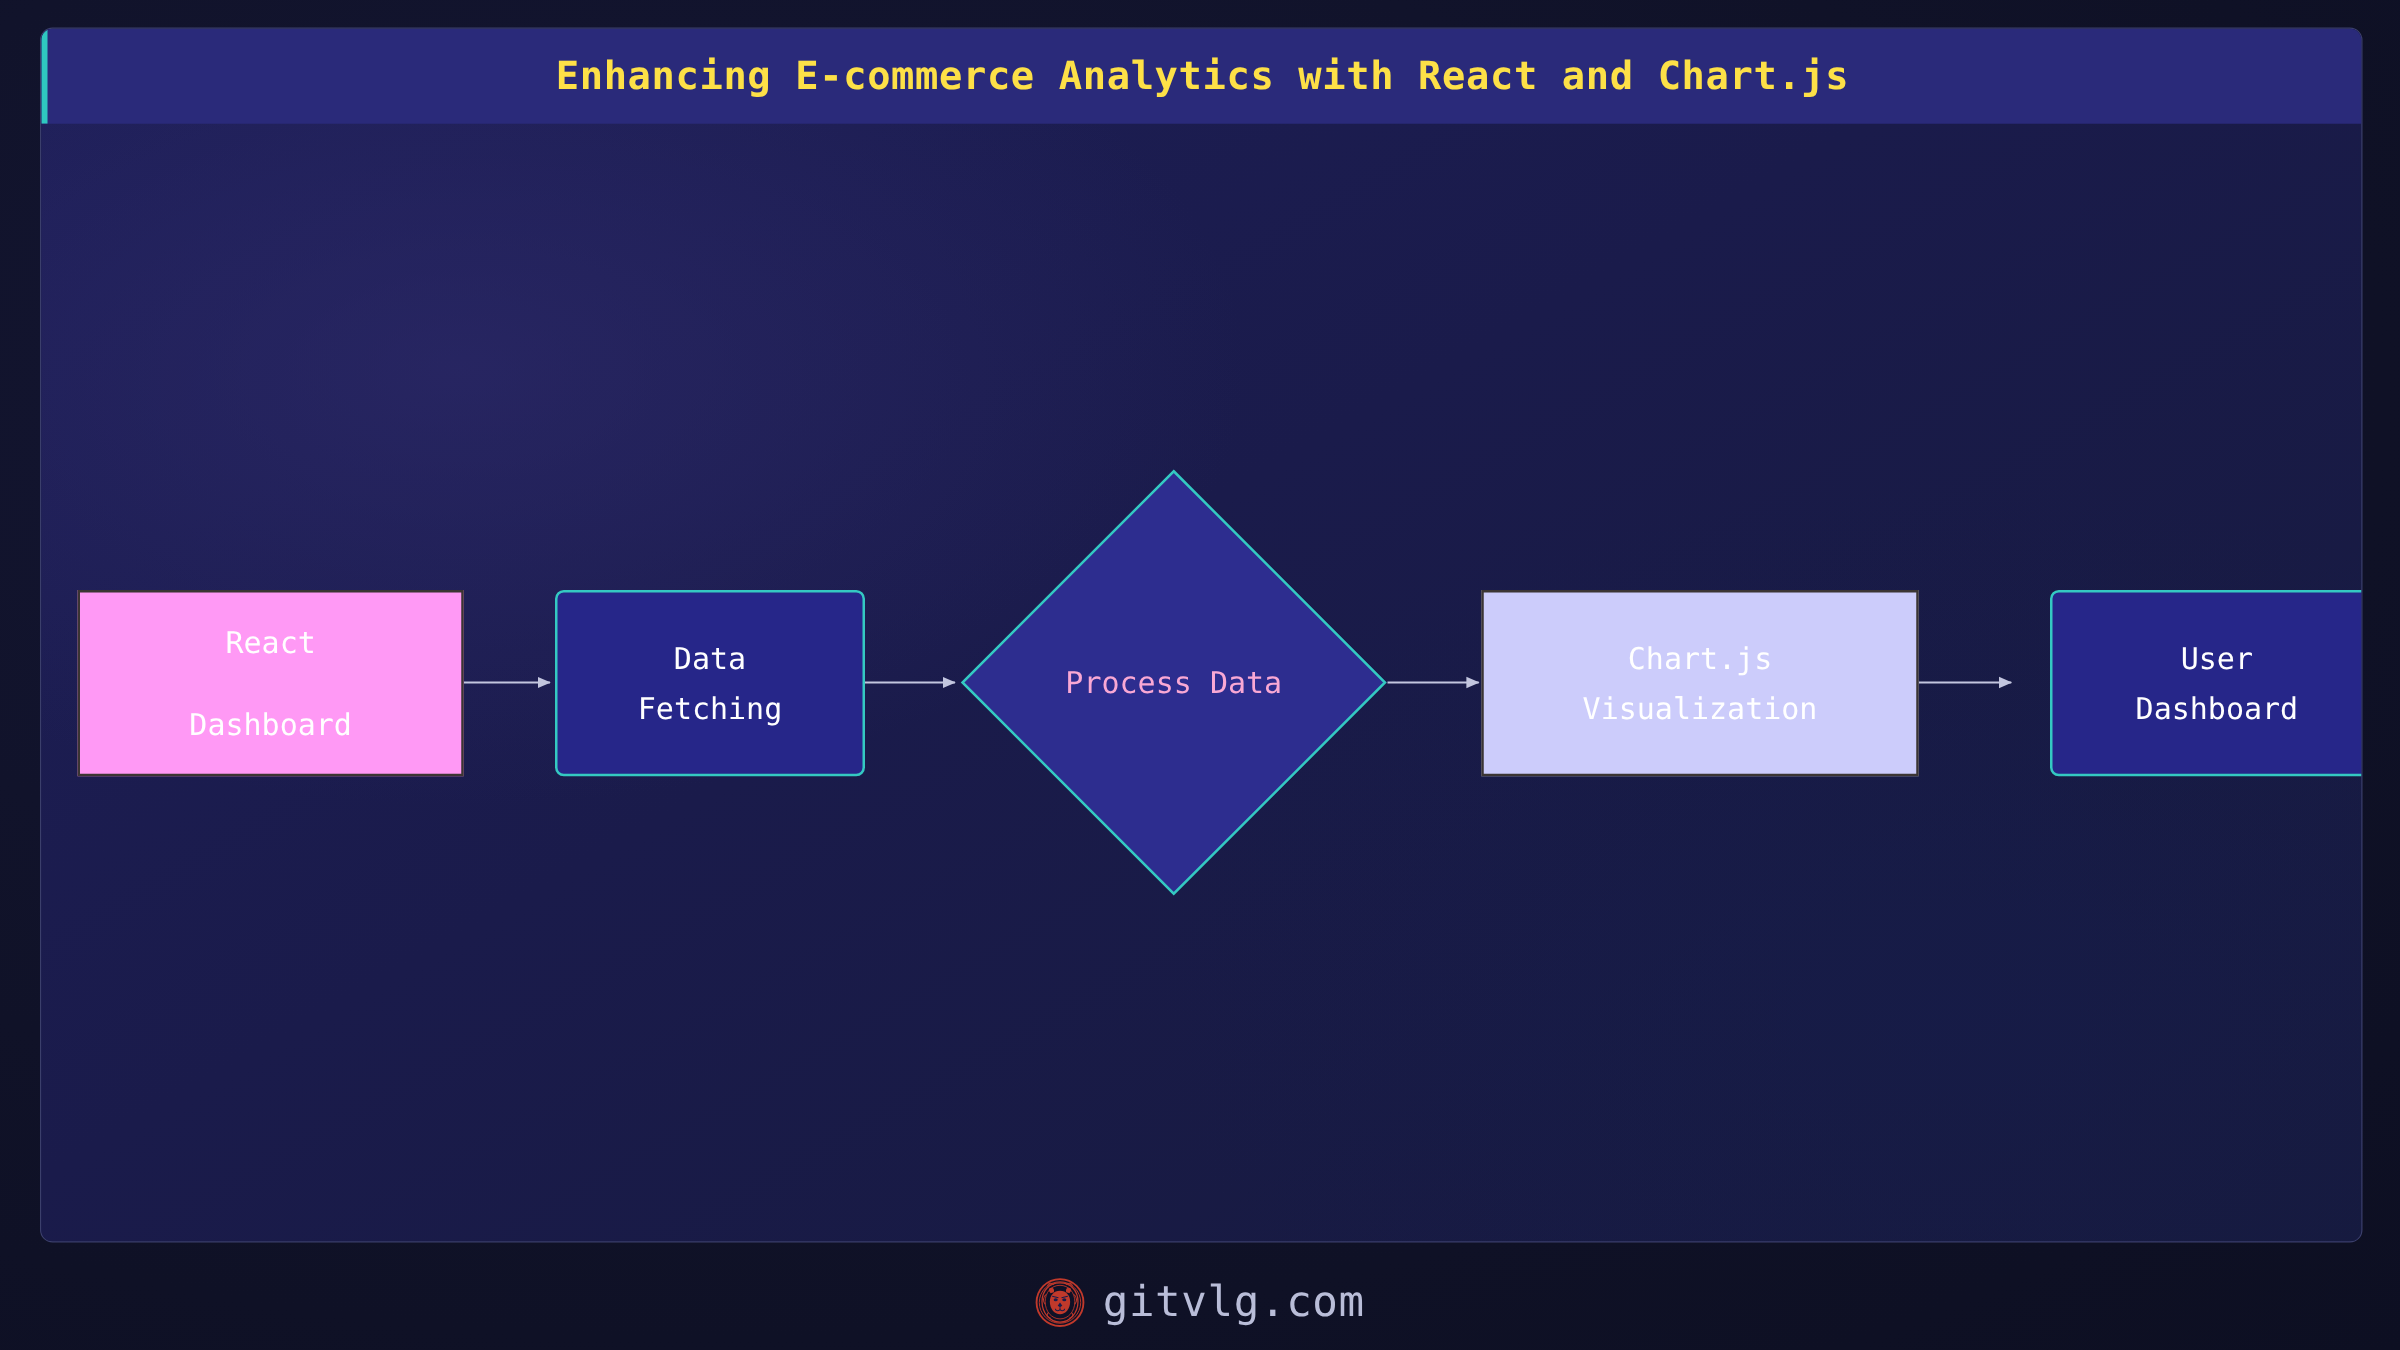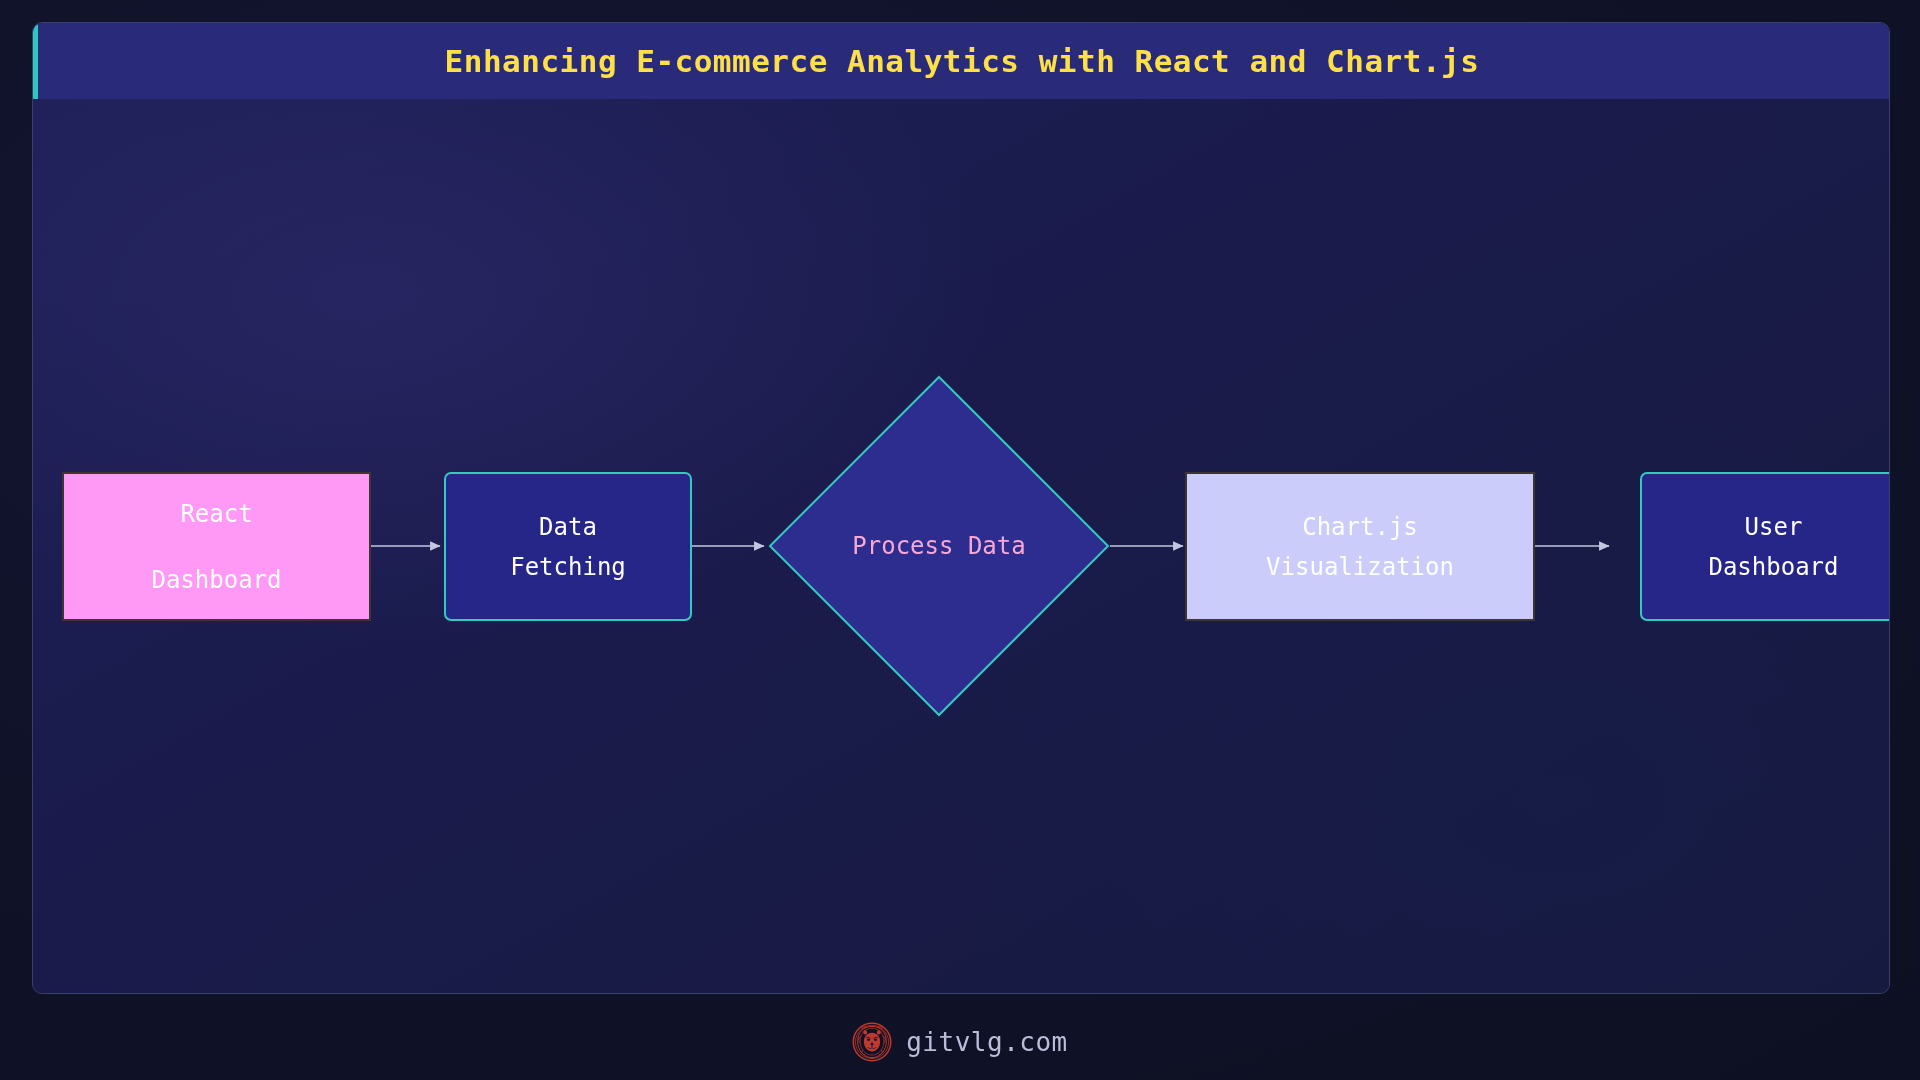--- a/index.html
+++ b/index.html
@@ -170,21 +170,21 @@
     justify-content: center;
     gap: 14px;
   }
   #footer-logo {
     width: 40px;
     height: 40px;
     flex: none;
   }
   #footer-text {
     font-family: "DejaVu Sans Mono", "Liberation Mono", monospace;
-    font-size: 26px;
+    font-size: 34px;
     color: #b9bdd8;
     letter-spacing: 0.5px;
     user-select: none;
   }
 </style>
 </head>
 <body>
 
 <div id="stage">
 

